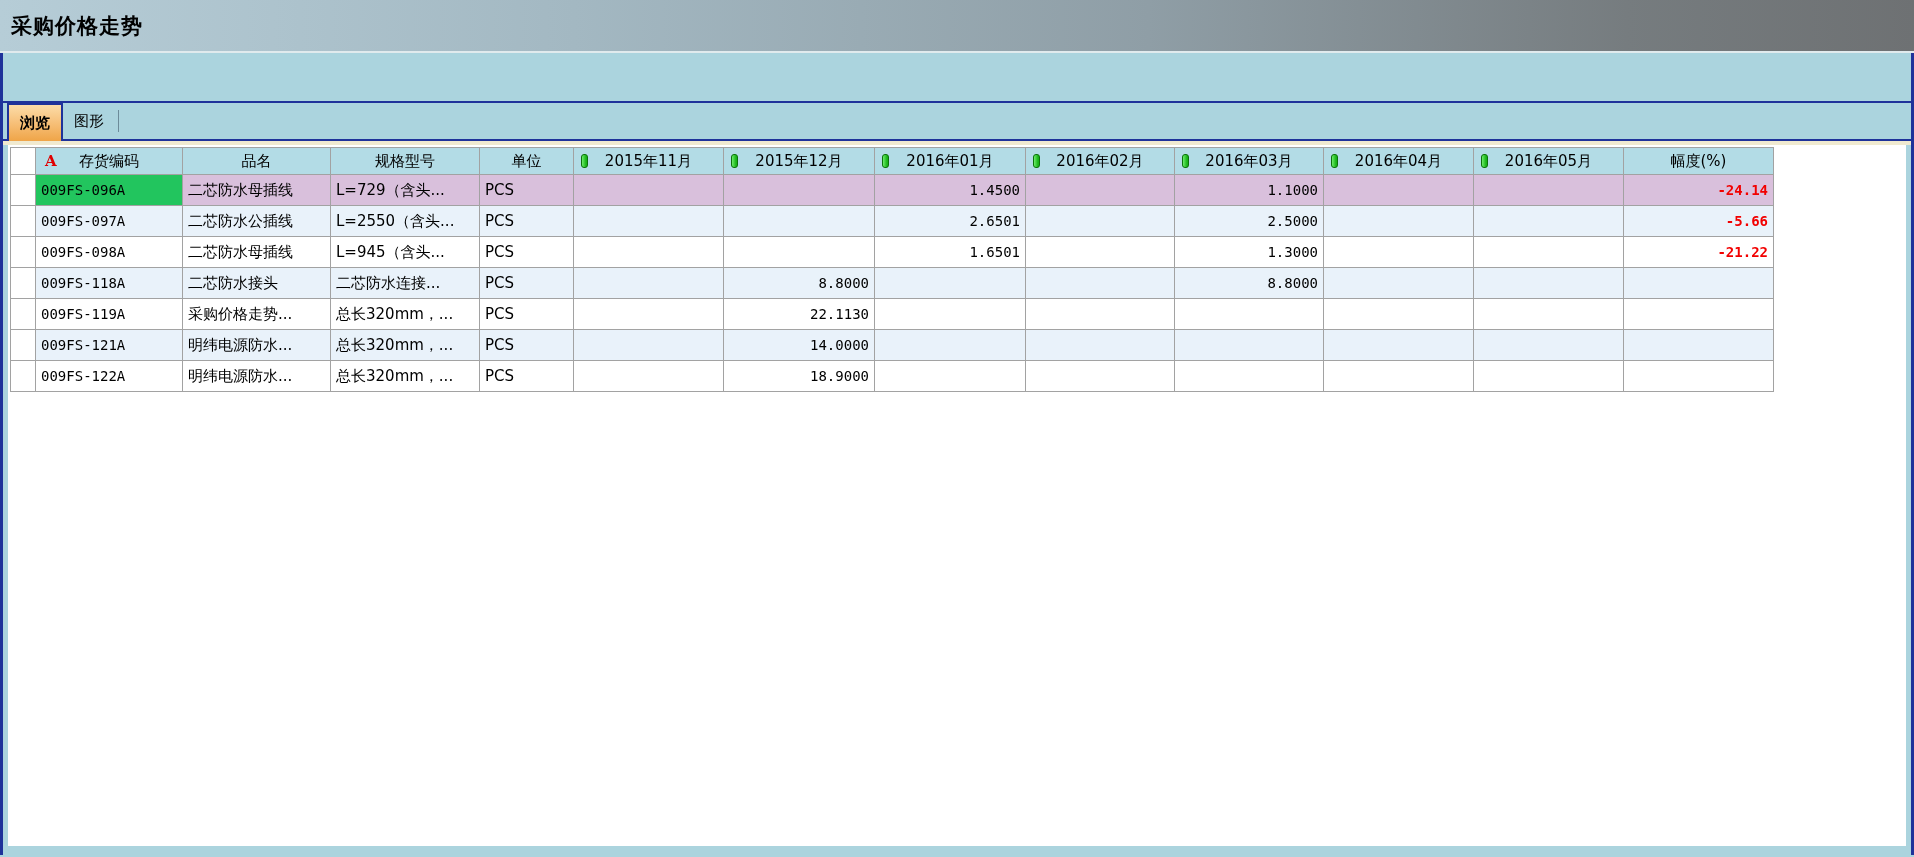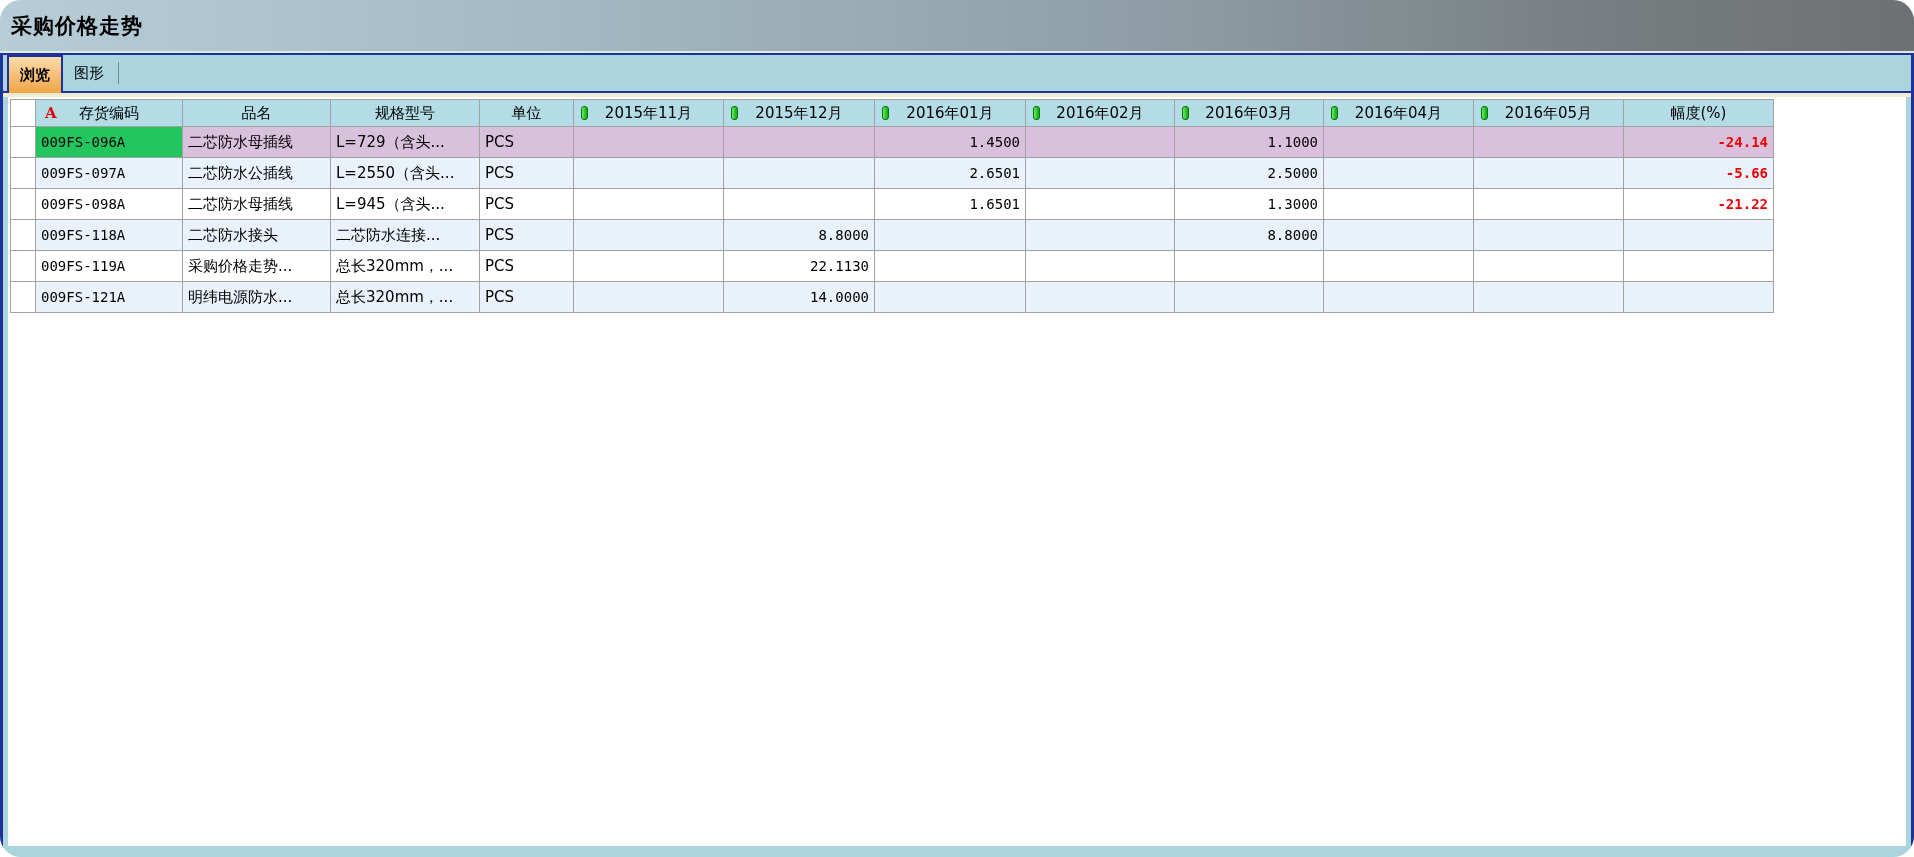--- a/index.html
+++ b/index.html
@@ -4,21 +4,20 @@
 <style>
   * { box-sizing: border-box; }
   html,body { margin:0; padding:0; }
   body { font-family: "DejaVu Sans", "Liberation Sans", sans-serif; }
 
   .screen {
     position: relative;
     width: 1914px; height: 857px;
     background: #abd4de;
     overflow: hidden;
-    border-radius: 21px;
   }
 
   
   .titlebar {
     height: 53px;
     background: linear-gradient(to right, #b6cdd7 0%, #a3b8c2 30%, #8f9ea6 60%, #767c7f 85%, #6e7173 100%);
     border-bottom: 2px solid #e0eaed;
     padding: 12px 0 0 11px;
   }
   .page-title {
@@ -38,20 +37,21 @@
     flex-direction: column;
   }
   .tabstrip {
     height: 40px;
     border-top: 2px solid #1e329a;
     border-bottom: 2px solid #1e329a;
     background: #abd4de;
     display: flex;
     align-items: stretch;
     padding-left: 4px;
+    margin-top: 48px;
   }
   .tab {
     font-size: 15px;
     color: #000;
     padding: 9px 11px 0 11px;
     cursor: pointer;
     white-space: nowrap;
   }
   .tab.active {
     background: linear-gradient(#fcdca8, #f6bd74 55%, #efa548);
@@ -257,19 +257,34 @@
               <td class="">PCS</td>
               <td class="num"></td>
               <td class="num">14.0000</td>
               <td class="num"></td>
               <td class="num"></td>
               <td class="num"></td>
               <td class="num"></td>
               <td class="num"></td>
               <td class="num range"></td>
             </tr>
+            <tr class="">
+              <td class="ind"></td>
+              <td class="code">009FS-122A</td>
+              <td class="">明纬电源防水...</td>
+              <td class="">总长320mm，...</td>
+              <td class="">PCS</td>
+              <td class="num"></td>
+              <td class="num">18.9000</td>
+              <td class="num"></td>
+              <td class="num"></td>
+              <td class="num"></td>
+              <td class="num"></td>
+              <td class="num"></td>
+              <td class="num range"></td>
+            </tr>
           </tbody>
         </table>
     </div>
 
   </div>
 
 </div>
 
 </body></html>

